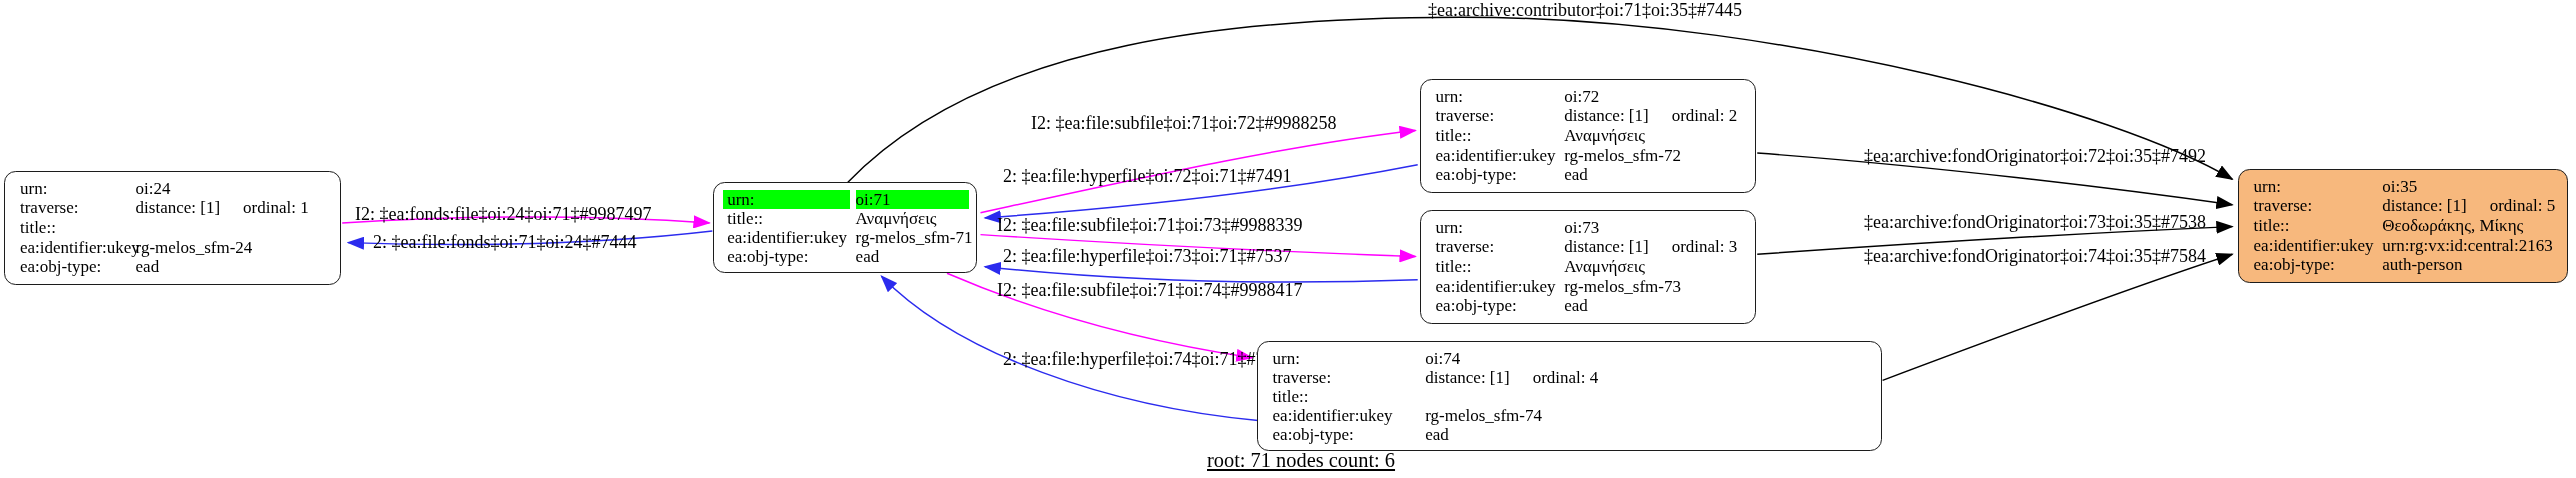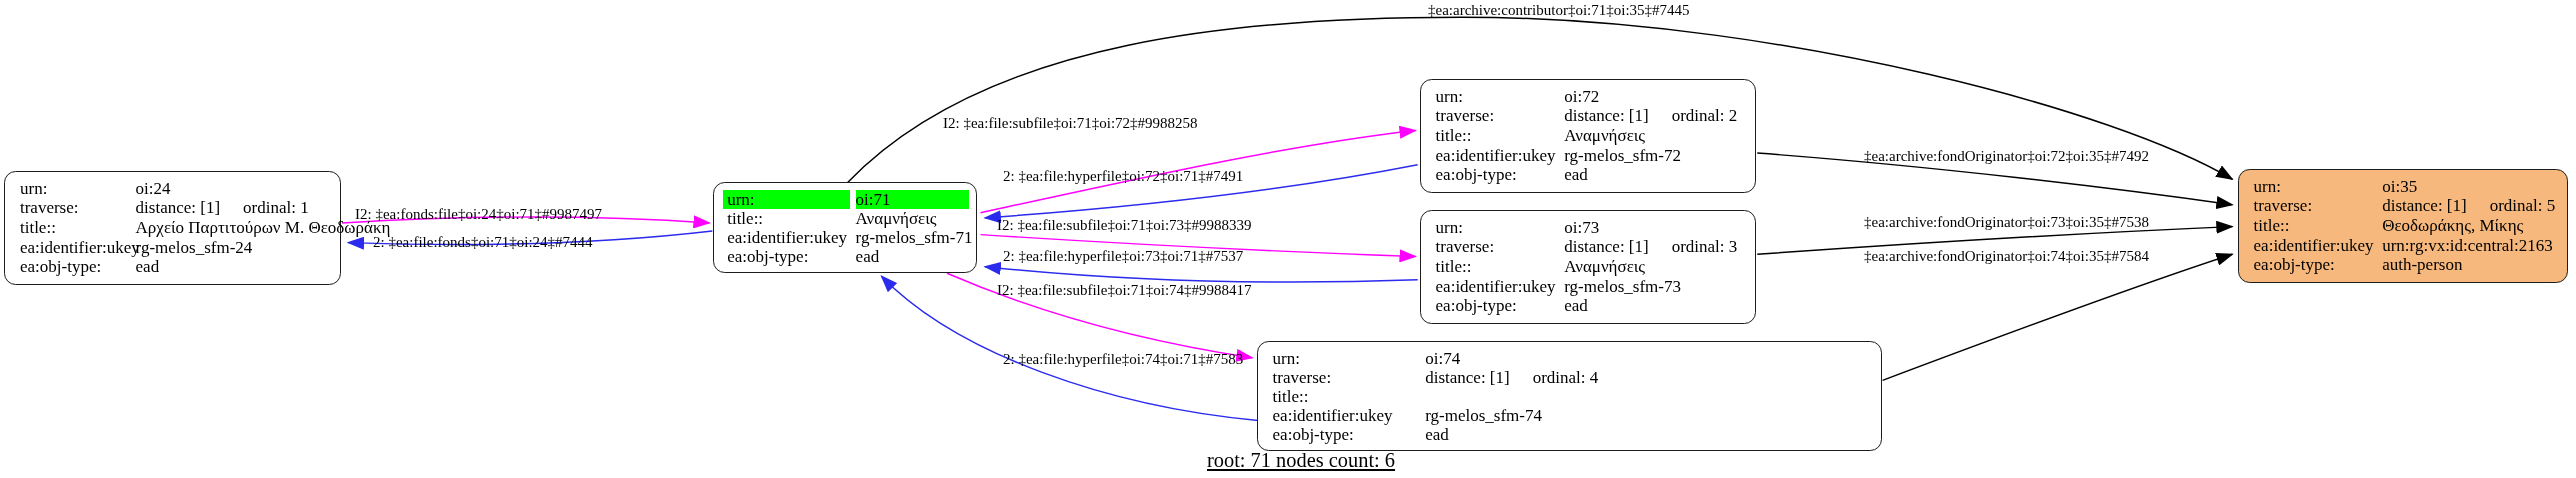--- a/index.html
+++ b/index.html
@@ -31,21 +31,21 @@
   #n72 .key,#n73 .key,#n35 .key{width:133px;}
   #n74 .key{width:157px;}
   #n74{line-height:19px;}
   #n71{line-height:19px;padding:6.6px 7.3px 6.6px 8.8px;}
   #n71 .key{width:127px;margin-right:5.8px;}
   #n71 .hl{background:#00ff00;}
   #n71 .val.hl{flex:1;}
   #n35{background:#f7b87d;}
   .elabel{
     position:absolute;
-    font-size:15px;
+    font-size:18px;
     line-height:17.5px;
     white-space:nowrap;
   }
   .caption{
     position:absolute;
     left:1207px;top:449px;
     font-size:20.4px;
     white-space:nowrap;
     text-decoration:underline;
   }
@@ -81,21 +81,21 @@
     <path d="M 1725,577 C 1520,558 1312,486 1208,379" fill="none" stroke="#2b2bee" stroke-width="2" marker-end="url(#arrB)"></path>
 
     <path d="M 1162,250 C 1350,55 1700,20 2050,24 C 2450,32 2900,150 3062,246" fill="none" stroke="#000000" stroke-width="2" marker-end="url(#arrK)"></path>
     <path d="M 2410,210 C 2650,228 2900,258 3062,281" fill="none" stroke="#000000" stroke-width="2" marker-end="url(#arrK)"></path>
     <path d="M 2410,349 C 2650,332 2900,318 3062,311" fill="none" stroke="#000000" stroke-width="2" marker-end="url(#arrK)"></path>
     <path d="M 2582,522 C 2800,440 2960,382 3062,349" fill="none" stroke="#000000" stroke-width="2" marker-end="url(#arrK)"></path>
   </svg>
 
   <div class="elabel" style="left:355px;top:206px">I2: ‡ea:fonds:file‡oi:24‡oi:71‡#9987497</div>
   <div class="elabel" style="left:373px;top:234px">2: ‡ea:file:fonds‡oi:71‡oi:24‡#7444</div>
-  <div class="elabel" style="left:943px;top:115px">I2: ‡ea:file:subfile‡oi:71‡oi:72‡#9988258</div>
+  <div class="elabel" style="left:1031px;top:115px">I2: ‡ea:file:subfile‡oi:71‡oi:72‡#9988258</div>
   <div class="elabel" style="left:1003px;top:168px">2: ‡ea:file:hyperfile‡oi:72‡oi:71‡#7491</div>
   <div class="elabel" style="left:997px;top:217px">I2: ‡ea:file:subfile‡oi:71‡oi:73‡#9988339</div>
   <div class="elabel" style="left:1003px;top:248px">2: ‡ea:file:hyperfile‡oi:73‡oi:71‡#7537</div>
   <div class="elabel" style="left:997px;top:282px">I2: ‡ea:file:subfile‡oi:71‡oi:74‡#9988417</div>
   <div class="elabel" style="left:1003px;top:351px">2: ‡ea:file:hyperfile‡oi:74‡oi:71‡#7583</div>
   <div class="elabel" style="left:1428px;top:1.5px">‡ea:archive:contributor‡oi:71‡oi:35‡#7445</div>
   <div class="elabel" style="left:1864px;top:148px">‡ea:archive:fondOriginator‡oi:72‡oi:35‡#7492</div>
   <div class="elabel" style="left:1864px;top:214px">‡ea:archive:fondOriginator‡oi:73‡oi:35‡#7538</div>
   <div class="elabel" style="left:1864px;top:248px">‡ea:archive:fondOriginator‡oi:74‡oi:35‡#7584</div>
 
@@ -103,21 +103,20 @@
     <div class="row">
       <span class="key">urn:</span>
       <span class="val">oi:24</span>
     </div>
     <div class="row">
       <span class="key">traverse:</span>
       <span class="val"><span>distance: [1]</span><span class="ord">ordinal: 1</span></span>
     </div>
     <div class="row">
       <span class="key">title::</span>
-      <span class="val">Αρχείο Παρτιτούρων Μ. Θεοδωράκη</span>
     </div>
     <div class="row">
       <span class="key">ea:identifier:ukey</span>
       <span class="val">rg-melos_sfm-24</span>
     </div>
     <div class="row">
       <span class="key">ea:obj-type:</span>
       <span class="val">ead</span>
     </div>
   </div>

